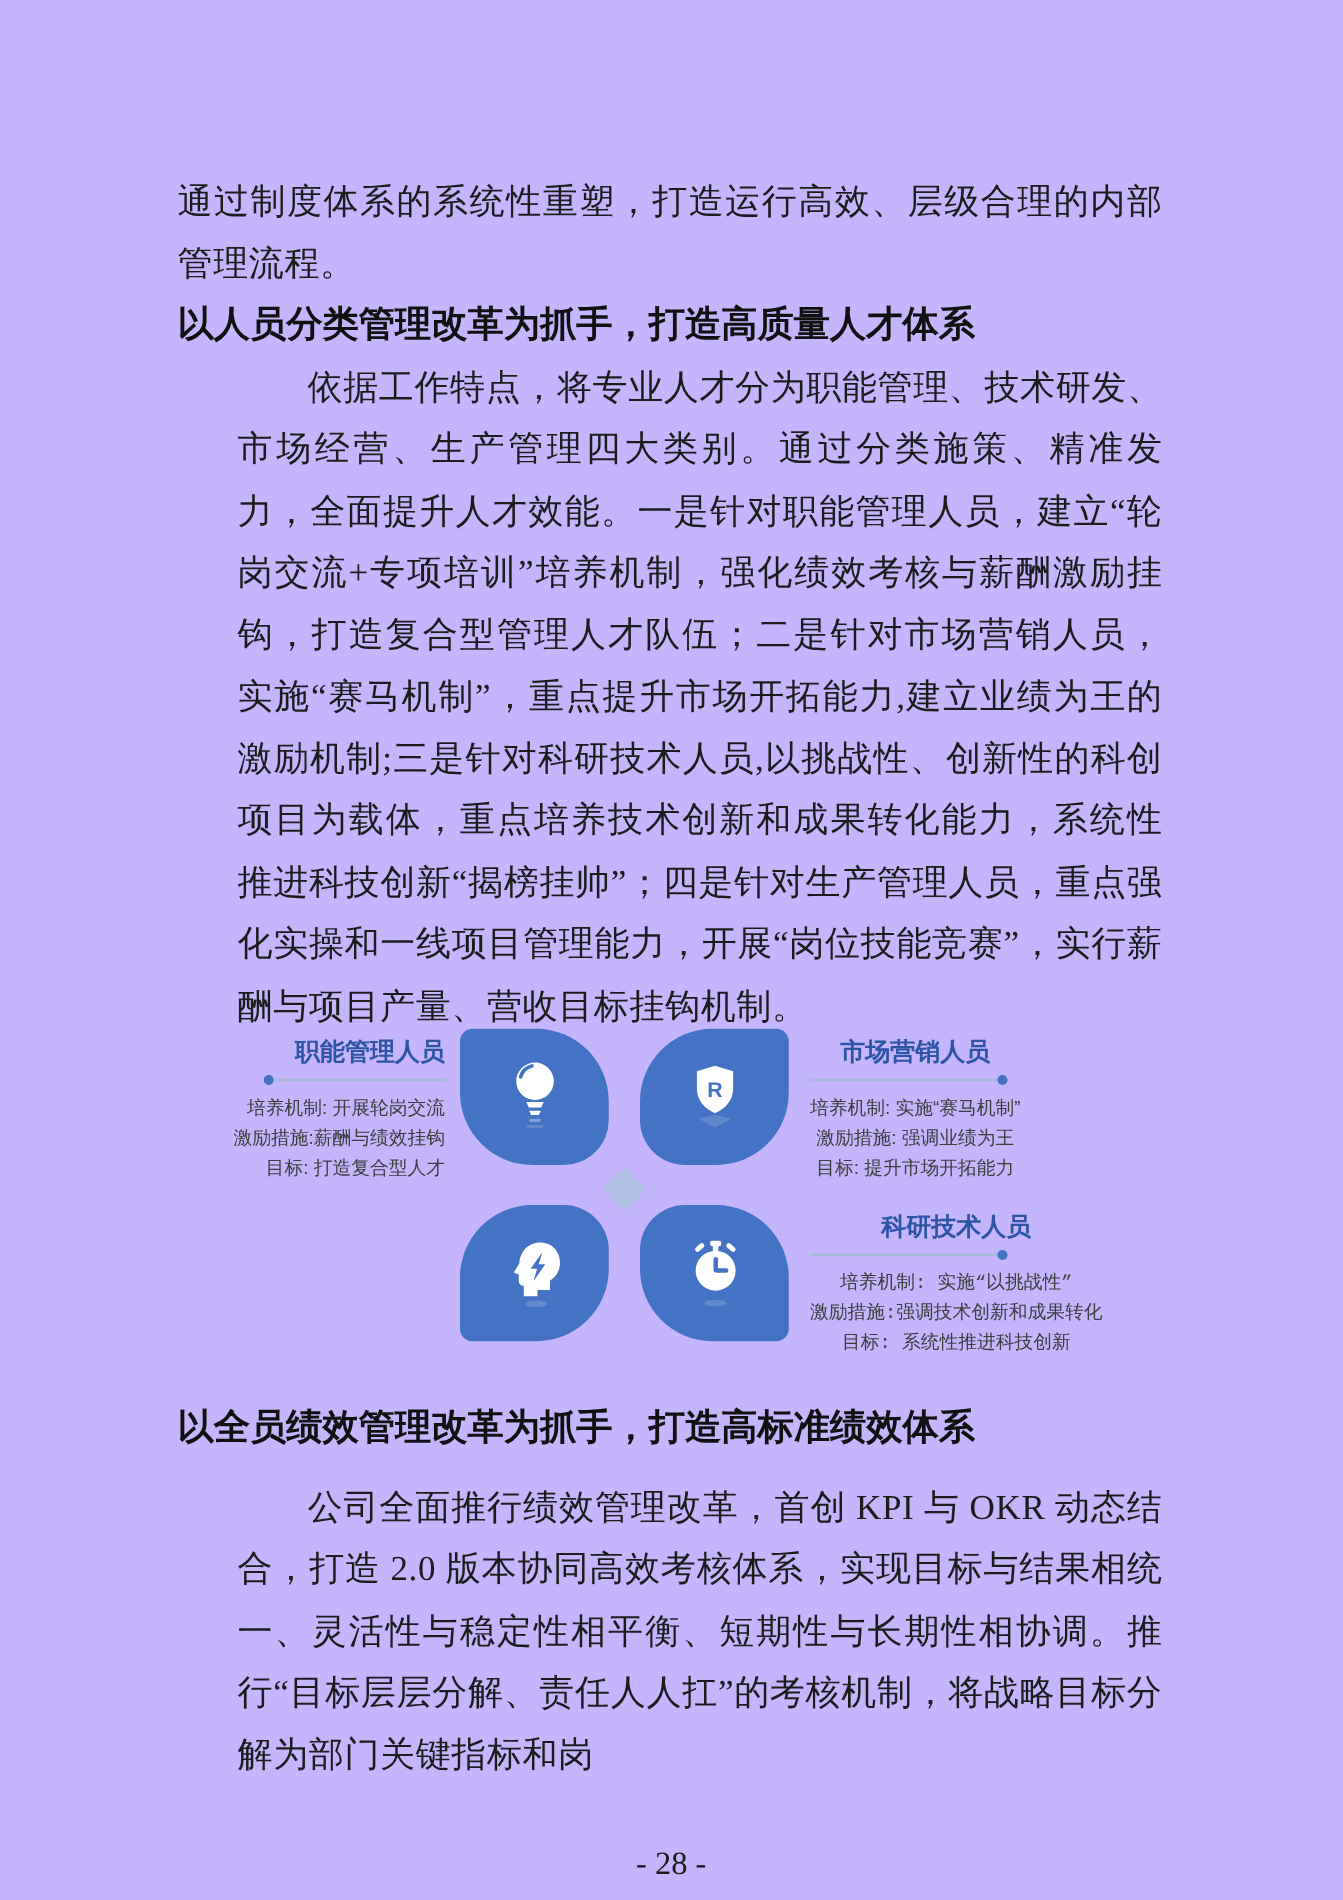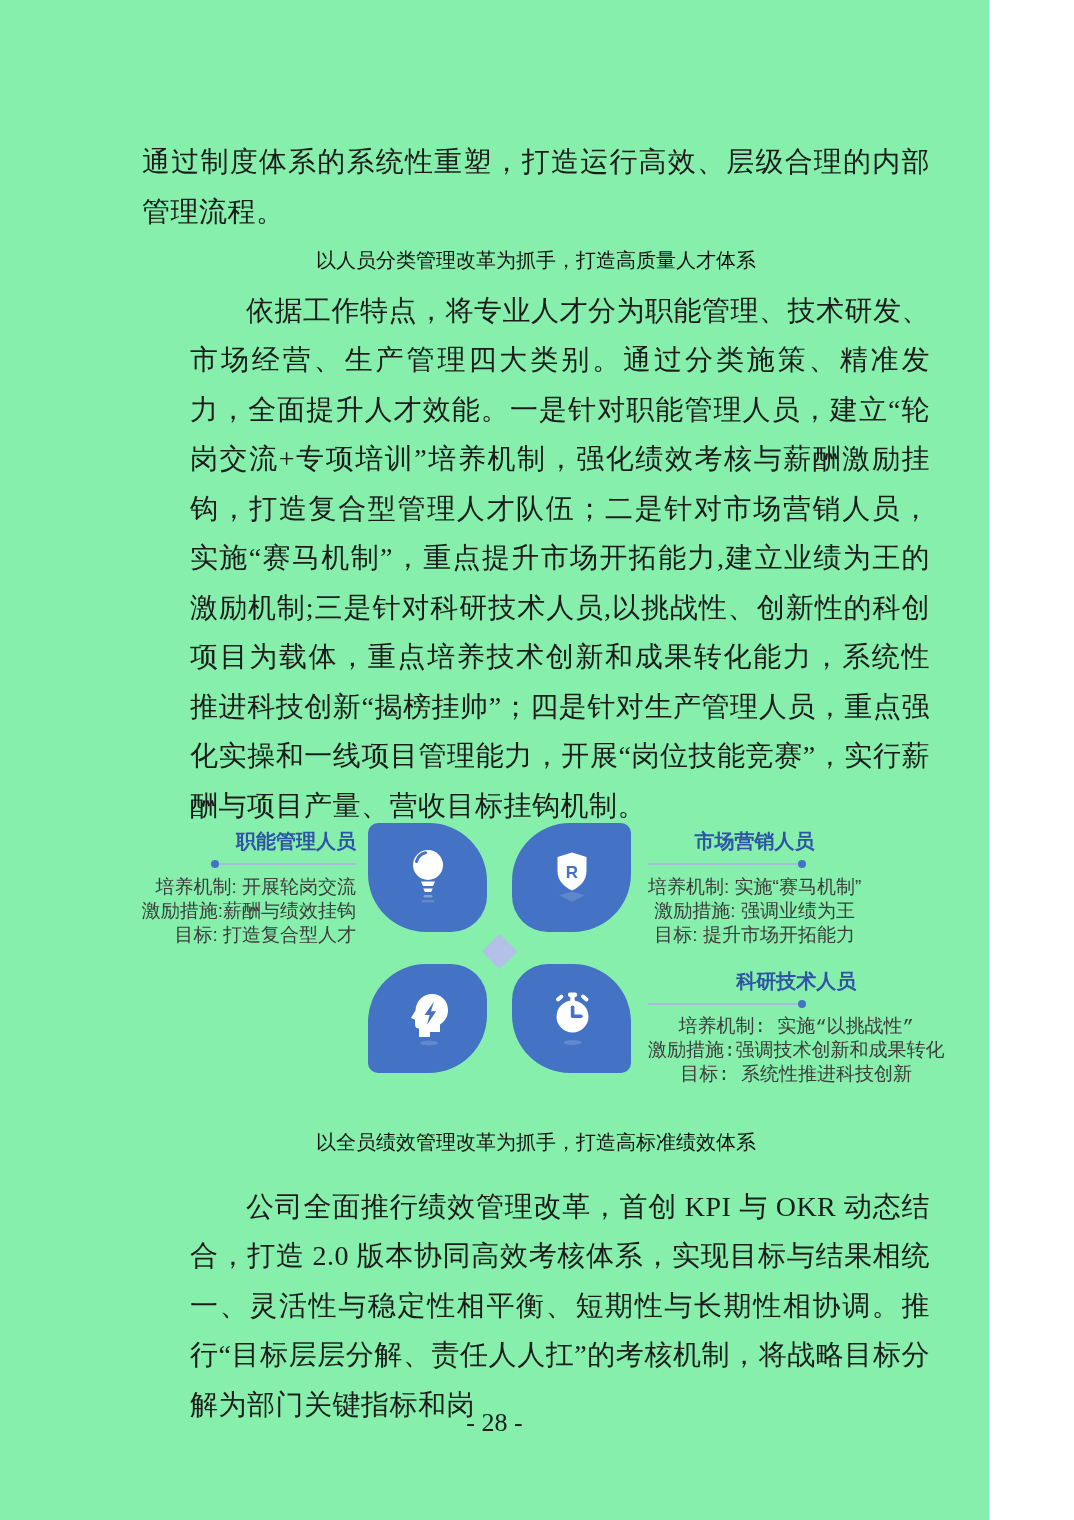--- a/index.html
+++ b/index.html
@@ -1,64 +1,64 @@
 <!DOCTYPE html>
 <html><head>
 <meta charset="utf-8">
 <style>
   html,body { margin:0; padding:0; background:#ffffff; }
   .page {
-    position:relative; width:989px; height:1520px; background:#86efac;
+    position:relative; width:1074px; height:1520px; background:#c4b5fd;
     font-family:"Liberation Serif","DejaVu Serif",serif; color:#1c1c1c; overflow:hidden;
   }
   .content-top  { position:absolute; left:142px; width:788px; top:137px; }
   .content-bottom { position:absolute; left:142px; width:788px; top:1118px; }
   .body-text {
     margin:0; font-size:28px; line-height:49.5px; text-align:justify;
     color:#1c1c1c; letter-spacing:0.5px;
   }
   .indent { text-indent:2em;margin-left:48px; }
   .heading {
-    margin:0; font-size:20px; line-height:49.5px; font-weight:normal;
-    text-align:center; color:#111111;
+    margin:0; font-size:29px; line-height:49.5px; font-weight:bold;
+    text-align:left; color:#111111;
   }
   .content-bottom .body-text { margin-top:14px; }
 
   
   .diagram { position:absolute; left:0; top:815px; width:1074px; height:270px; }
   .quad { position:absolute; font-family:"Liberation Sans","DejaVu Sans",sans-serif; }
   .q-left  { text-align:right; }
   .q-right { text-align:center; }
   .q-tl { top:13px;  right:718px; }
   .q-tr { top:13px;  left:648px; }
   .q-bl { top:153px; right:718px; }
   .q-br { top:153px; left:648px;font-family:Liberation Mono, monospace; }
   .quad-title { font-size:20px; font-weight:bold; color:#2e54a5; white-space:nowrap; }
   .quad-divider { position:relative; height:2px; background:#a9b9dc; margin-top:8px; margin-bottom:10px; }
   .q-left  .quad-divider { width:144px; margin-left:auto; }
   .q-right .quad-divider { width:157px; margin-right:auto; }
   .quad-dot { position:absolute; top:-3px; width:8px; height:8px; border-radius:50%; background:#4472c4; }
   .q-left  .quad-dot { left:-1px; }
   .q-right .quad-dot { right:-1px; }
-  .quad-line { font-size:19px; line-height:24px; color:#3d3d3d; white-space:nowrap; }
+  .quad-line { font-size:15px; line-height:24px; color:#3d3d3d; white-space:nowrap; }
 
   .blob { position:absolute; width:119px; height:109px; background:#4472c4; }
   .b-tl { left:368px; top:8px;   border-radius:10px 58px 36px 58px; }
   .b-tr { left:512px; top:8px;   border-radius:58px 10px 58px 36px; }
   .b-bl { left:368px; top:149px; border-radius:58px 36px 58px 10px; }
   .b-br { left:512px; top:149px; border-radius:36px 58px 10px 58px; }
   .blob svg { position:absolute; left:50%; top:50%; transform:translate(-50%,-50%); }
 
   .diamond {
     position:absolute; left:487px; top:124px; width:25px; height:25px;
     background:#b2c1e5; transform:rotate(45deg);
   }
 
   .page-number {
-    position:absolute; top:1408px; left:0; width:100%;
+    position:absolute; top:1476px; left:0; width:100%;
     text-align:center; font-size:26px; color:#1c1c1c;
     font-family:"Liberation Serif","DejaVu Serif",serif;
   }
 </style>
 </head>
 <body>
 
 <div class="page">
 
   <div class="content-top">

